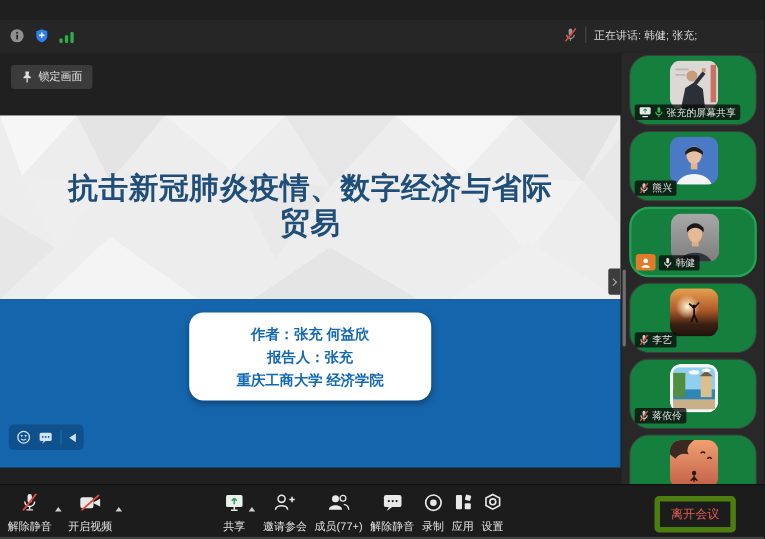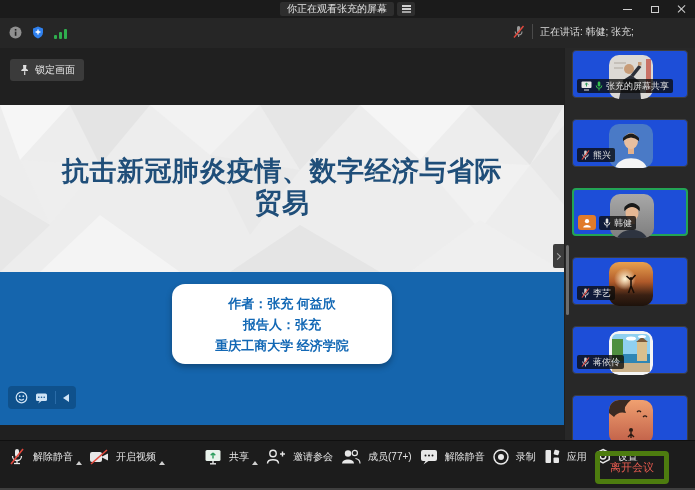--- a/index.html
+++ b/index.html
@@ -41,62 +41,43 @@
   .author-box { position:absolute; left:172px; top:12px; width:220px; height:80px; background:#ffffff; border-radius:13px; box-shadow:0 3px 6px rgba(0,0,0,.3); text-align:center; padding-top:9px; color:#1268b5; font-weight:bold; font-size:13px; line-height:21px; }
   .mini-toolbar { position:absolute; left:8px; top:114px; height:23px; background:#0f518c; border-radius:4px; display:flex; align-items:center; padding:0 7px; gap:7px; }
   .mini-div { width:1px; height:13px; background:#2a6ca8; }
   .tri-left { width:0; height:0; border-top:4px solid transparent; border-bottom:4px solid transparent; border-right:6px solid #cfe3f5; }
   .nav-tab { position:absolute; left:553px; top:196px; width:11px; height:24px; background:#3d3d3d; border-radius:2px 0 0 2px; display:flex; align-items:center; justify-content:center; }
   .chev-right { width:5px; height:5px; border-top:1.5px solid #a8a8a8; border-right:1.5px solid #a8a8a8; transform:rotate(45deg); margin-right:2px; }
 
   
   .sidebar { position:absolute; left:565px; top:48px; width:130px; height:392px; background:#282828; overflow:hidden; }
   .scrollbar { position:absolute; left:1px; top:197px; width:3px; height:70px; background:#6d6d6d; border-radius:2px; }
-  .tile { position:absolute; left:7px; width:116px; height:48px; background:#1d4ed8; border:1px solid #3d3d3d; border-radius:4px; }
+  .tile { position:absolute; left:7px; width:116px; height:64px; background:#15803d; border:1px solid #3d3d3d; border-radius:18px; }
   .tile.speaking { border:2px solid #23a455; }
   .avatar { position:absolute; left:36px; top:4px; width:44px; height:44px; border-radius:10px; overflow:hidden; }
   .chip { position:absolute; left:4px; bottom:4px; height:14px; background:rgba(12,12,12,.78); border-radius:2px; display:flex; align-items:center; gap:3px; padding:0 4px; color:#e2e2e2; font-size:9px; white-space:nowrap; }
   .host-badge { position:absolute; left:4px; bottom:4px; width:18px; height:15px; background:#e07b2a; border-radius:3px; display:flex; align-items:center; justify-content:center; }
   .chip.shifted { left:25px; }
 
   
   .toolbar { position:absolute; left:0; top:440px; width:695px; height:48px; background:#1c1c1c; border-top:1px solid #101010; }
-  .tbtn { display:flex; flex-direction:row; align-items:center; gap:6px; color:#e4e4e4; font-size:10px; }
+  .tbtn { display:flex; flex-direction:column; align-items:center; gap:6px; color:#e4e4e4; font-size:10px; }
   .tbtn .ic { height:18px; display:flex; align-items:flex-end; justify-content:center; }
   .btn-pair { display:flex; align-items:flex-start; }
   .caret-up { width:0; height:0; border-left:3px solid transparent; border-right:3px solid transparent; border-bottom:4px solid #cfcfcf; margin:13px 0 0 3px; }
   .left-group { position:absolute; left:7px; top:7px; display:flex; gap:6px; }
   .center-group { position:absolute; left:203px; top:7px; display:flex; gap:7px; }
   .leave-btn { position:absolute; right:26px; top:10px; border:5px solid #4d7c0f; color:#e85b50; border-radius:4px; font-size:11px; padding:4px 10px; background:transparent; }
   .bottom-strip { position:absolute; left:0; top:488px; width:695px; height:2px; background:#3f3f3f; }
 </style>
 </head>
 <body>
 
 <div class="window">
 
-  <div class="titlebar">
-    <div class="titlebar-center">
-      <div class="title-pill">你正在观看张充的屏幕</div>
-      <div class="menu-box">
-          <span class="hamburger"></span>
-        </div>
-    </div>
-    <div class="win-controls">
-      <div class="win-btn">
-          <span class="min-glyph"></span>
-        </div>
-      <div class="win-btn">
-          <span class="max-glyph"></span>
-        </div>
-      <div class="win-btn">
-          <span class="x-glyph"></span>
-        </div>
-    </div>
-  </div>
 
   <div class="statusbar">
     <div class="status-left">
       <svg width="13" height="13">
           <circle cx="6.5" cy="6.5" r="6" fill="#8f8f8f"></circle>
           <rect x="5.8" y="3" width="1.6" height="1.6" fill="#262626"></rect>
           <rect x="5.8" y="5.6" width="1.6" height="4.2" fill="#262626"></rect>
         </svg>
       <svg width="12" height="13">
           <path d="M6 0.5 L11 2.5 V6.5 C11 9.5 8.8 11.6 6 12.5 C3.2 11.6 1 9.5 1 6.5 V2.5 Z" fill="#2f80ed"></path>

